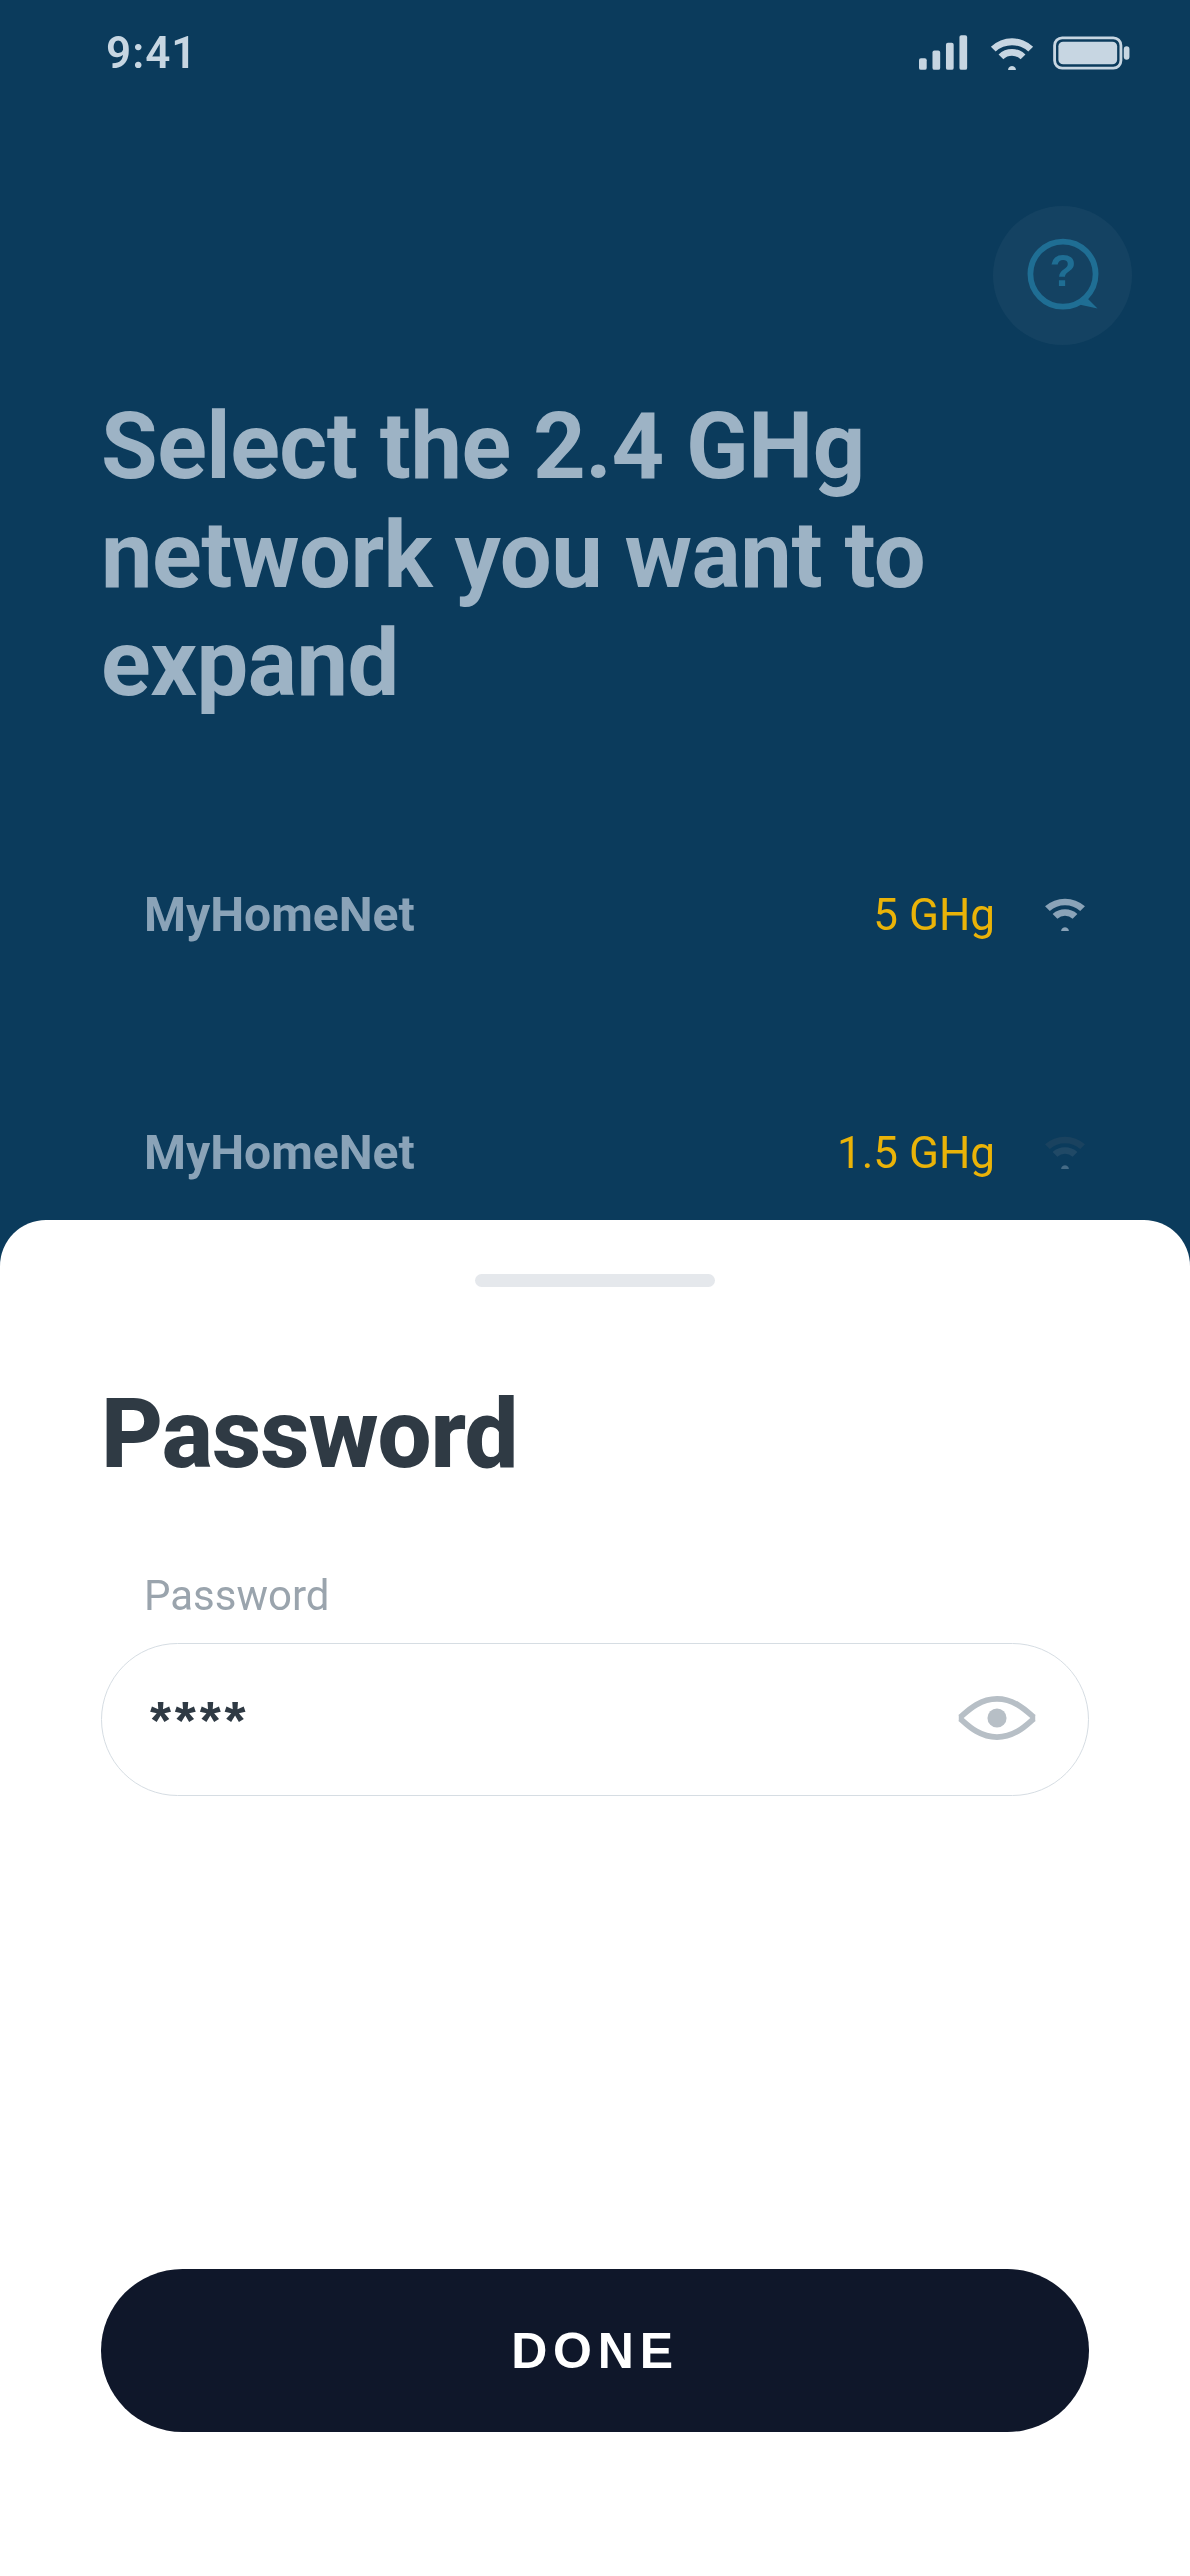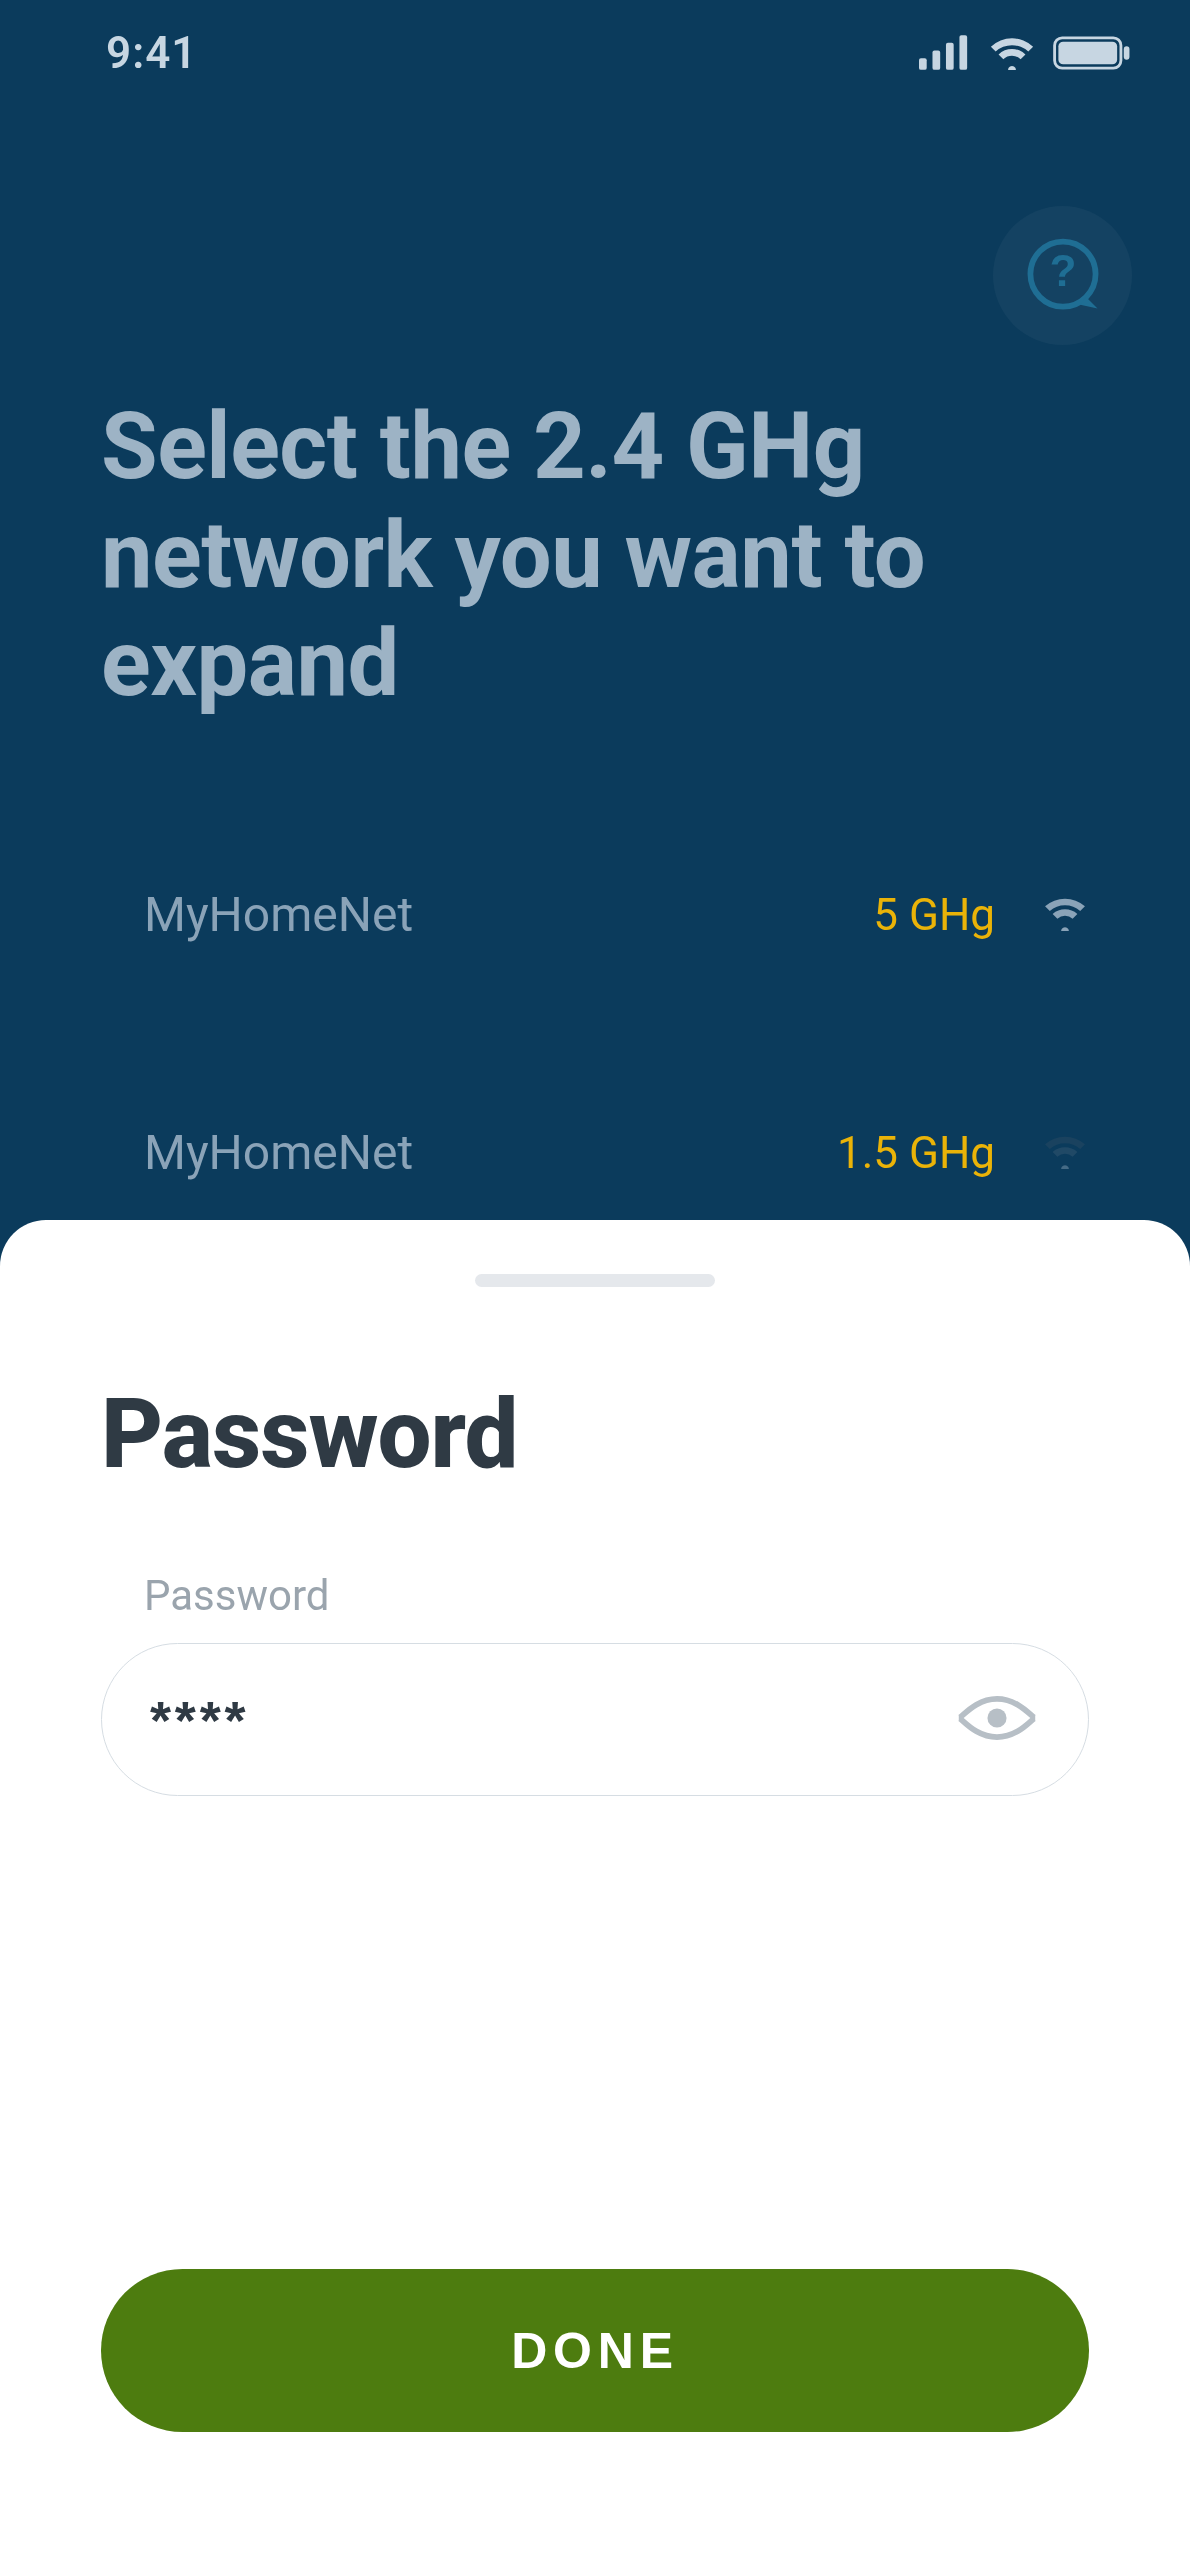--- a/index.html
+++ b/index.html
@@ -70,21 +70,21 @@
     left: 0; right: 0;
   }
   .net-row {
     display: flex;
     align-items: center;
     padding: 38px 101px 38px 144px;
     color: #8aa3b8;
     font-size: 48px;
     gap: 29px;
   }
-  .net-name { flex: 1; font-weight: 400; }
+  .net-name { flex: 1; font-weight: 700; }
   .net-band { font-size: 44px; color: #eab308; margin-right: 17px; }
   .net-row + .net-row { margin-top: 105px; }
   .wifi-strong svg path { fill: #8aa3b8; }
   .wifi-weak svg { opacity: 0.45; }
 
   
   .sheet {
     position: absolute;
     left: 0; right: 0; bottom: 0;
     height: 1356px;
@@ -150,21 +150,21 @@
     width: 86px; height: 86px;
     display: flex; align-items: center; justify-content: center;
     color: #9aa4ad;
   }
 
   .done-btn {
     position: absolute;
     left: 101px; right: 101px;
     bottom: 144px;
     height: 163px;
-    background: #4d7c0f;
+    background: #0f172a;
     border-radius: 82px;
     color: #ffffff;
     font-size: 50px;
     font-weight: 800;
     letter-spacing: 5.8px;
     display: flex;
     align-items: center;
     justify-content: center;
     border: none;
   }

